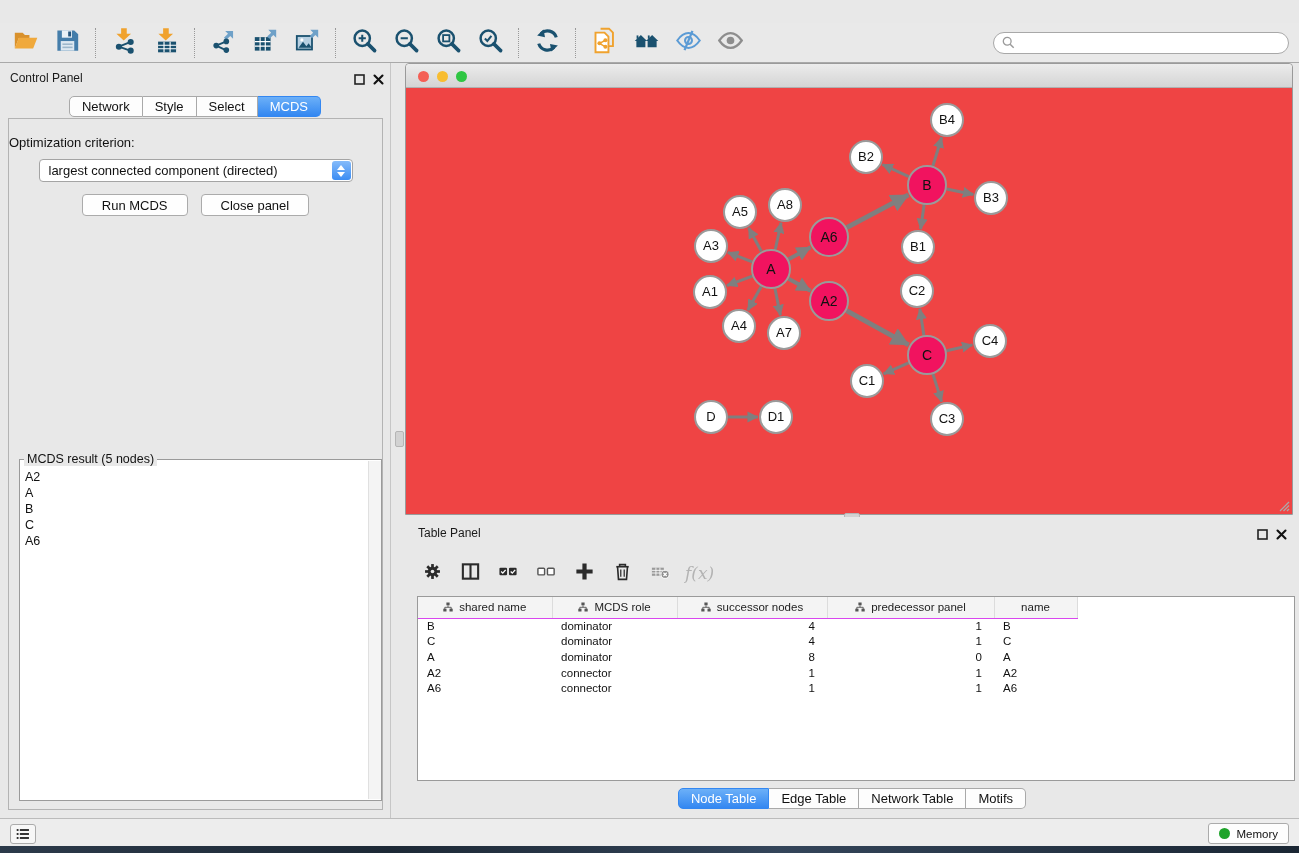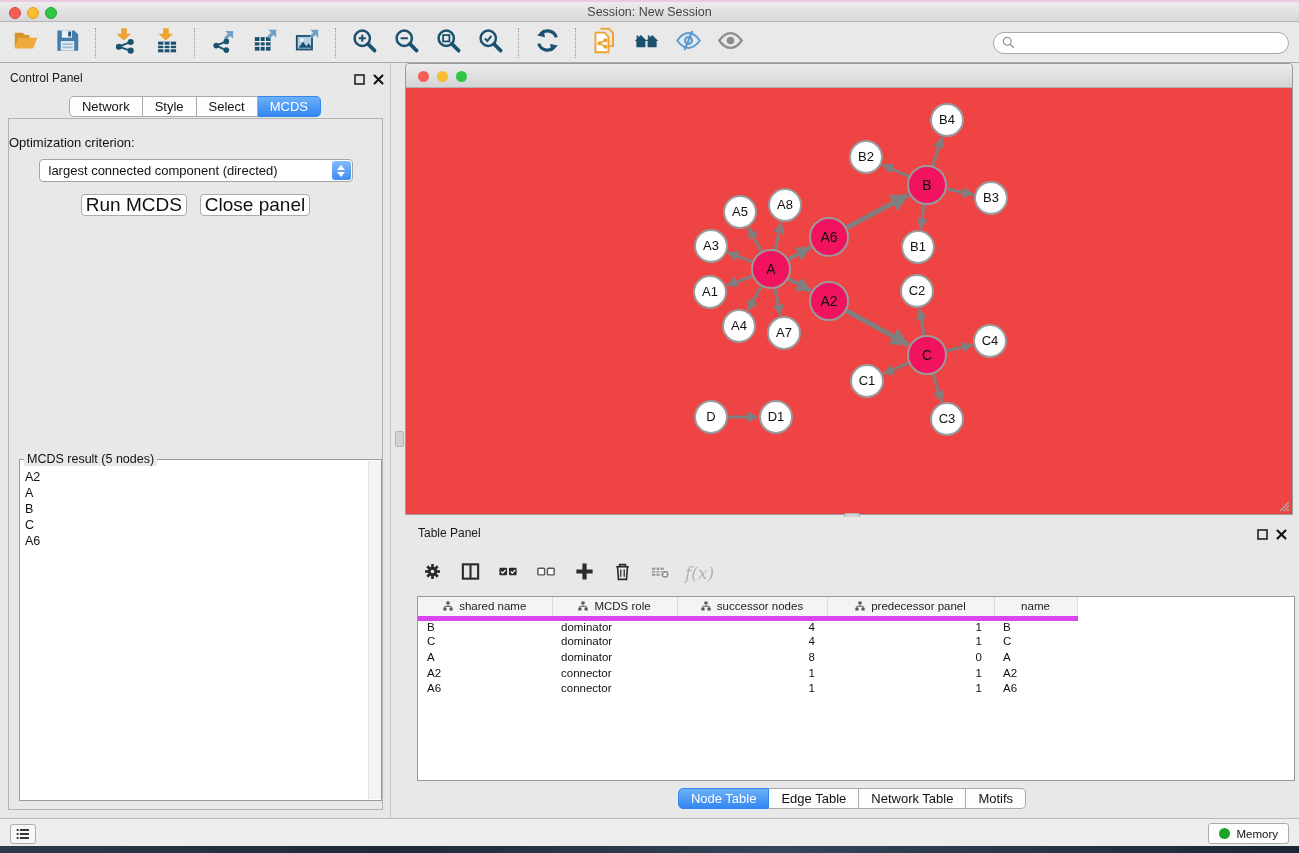--- a/index.html
+++ b/index.html
@@ -43,22 +43,22 @@
   .dropdown { position:relative; margin:9px auto 0; width:314px; height:23px; background:#fff;
     border:1px solid #a4a4a4; border-radius:4px; font-size:13px; color:#111;
     display:flex; align-items:center; padding-left:9px; }
   .dd-step { position:absolute; right:1px; top:1px; bottom:1px; width:19px; border-radius:3px;
     background:linear-gradient(#85bbfa,#3c8df3); display:flex; flex-direction:column;
     align-items:center; justify-content:center; gap:2px; }
   .dd-step i { width:0; height:0; border-left:4px solid transparent; border-right:4px solid transparent; }
   .dd-step i.up { border-bottom:5px solid #fff; }
   .dd-step i.dn { border-top:5px solid #fff; }
   .cp-buttons { margin-top:12px; display:flex; justify-content:center; gap:13px; }
-  .pushbtn { height:22px; padding:0 4px; background:#fefefe; border:1px solid #ababab; border-radius:4px;
-    font-size:19px; color:#111; display:flex; align-items:center; }
+  .pushbtn { height:22px; padding:0 19px; background:#fefefe; border:1px solid #ababab; border-radius:4px;
+    font-size:13px; color:#111; display:flex; align-items:center; }
   .result-box { position:absolute; left:10px; top:340px; width:363px; height:342px;
     border:1px solid #9a9a9a; background:#fff; }
   .result-legend { position:absolute; left:4px; top:-8px; background:#e8e8e8; padding:0 3px; font-size:12.5px; color:#111; }
   .result-list { position:absolute; inset:0; padding:9px 0 0 5px; font-size:12.5px; color:#111; line-height:16px; }
   .result-scroll { position:absolute; right:0; top:1px; bottom:1px; width:13px; background:#f4f4f4; border-left:1px solid #e0e0e0; }
 
   
   .vsplit-handle { position:absolute; left:395px; top:431px; width:9px; height:16px; background:#d2d2d2;
     border:1px solid #b5b5b5; border-radius:2px; }
   .hsplit-handle { position:absolute; left:844px; top:513px; width:16px; height:7px; background:#d2d2d2;
@@ -77,21 +77,21 @@
 
   
   .table-panel { position:absolute; left:405px; top:517px; width:894px; height:301px; background:#e8e8e8; }
   .tp-toolbar { position:absolute; left:12px; top:38px; width:878px; height:36px; display:flex; align-items:center; gap:8px; }
   .tp-btn { width:30px; height:30px; display:flex; align-items:center; justify-content:center; }
   .tp-btn svg { width:21px; height:21px; }
   .fx-label { font-size:17px; color:#b3b3b3; font-family:"DejaVu Serif", serif; font-style:italic; padding-left:2px; }
   .tp-table { position:absolute; left:12px; top:79px; width:878px; height:185px; background:#fff;
     border:1px solid #9a9a9a; overflow:hidden; }
   table.grid { border-collapse:collapse; width:100%; table-layout:fixed; }
-  table.grid th { height:21px; background:#f4f4f4; border-bottom:5px solid #d946ef; border-right:1px solid #dcdcdc;
+  table.grid th { height:21px; background:#f4f4f4; border-bottom:1px solid #d946ef; border-right:1px solid #dcdcdc;
     font-weight:normal; font-size:11.5px; color:#222; text-align:center; }
   table.grid th.filler { background:#fff; border-right:none; border-bottom:none; }
   table.grid th .hicon { display:inline-block; vertical-align:-1px; margin-right:6px; }
   table.grid td { height:15.6px; font-size:11.5px; color:#111; white-space:nowrap; overflow:hidden; }
   td.cl { text-align:left; padding-left:9px; }
   td.cr { text-align:right; padding-right:12px; }
   .tp-tabs { position:absolute; left:0; top:271px; width:100%; display:flex; justify-content:center; }
 
   
   .statusbar { position:absolute; left:0; top:818px; width:1299px; height:28px; background:#ededed; border-top:1px solid #bbb; }
@@ -102,26 +102,20 @@
     border:1px solid #ababab; border-radius:3px; display:flex; align-items:center; gap:6px; font-size:11.5px; color:#111; }
   .memory-dot { width:11px; height:11px; border-radius:50%; background:#1ea32a; }
   .desktop-strip { position:absolute; left:0; top:846px; width:1299px; height:7px;
     background:linear-gradient(90deg,#2c3a4a,#1d2936 30%,#34455a 60%,#1a2633); }
 </style>
 </head>
 <body>
 
 <div class="app">
 
-  <div class="titlebar">
-    <span class="tl r" style="left:9px"></span>
-    <span class="tl y" style="left:27px"></span>
-    <span class="tl g" style="left:45px"></span>
-    <div class="title">Session: New Session</div>
-  </div>
 
   <div class="toolbar">
     <div class="tbtn">
         <span><svg viewBox="0 0 24 24" width="27" height="27">
             <path d="M2.5 19V5h7l2 2h4v3H6L2.5 19z" fill="#d9912c"></path>
             <path d="M6 9.5h16.5L18.8 19H2.5z" fill="#f0a93c"></path>
           </svg></span>
       </div>
     <div class="tbtn">
         <span><svg viewBox="0 0 24 24" width="27" height="27">

